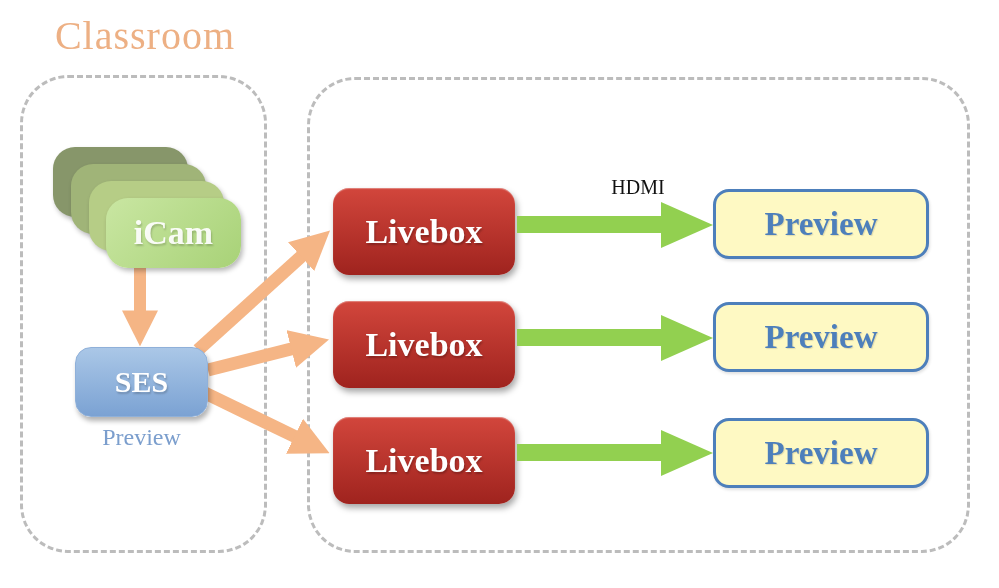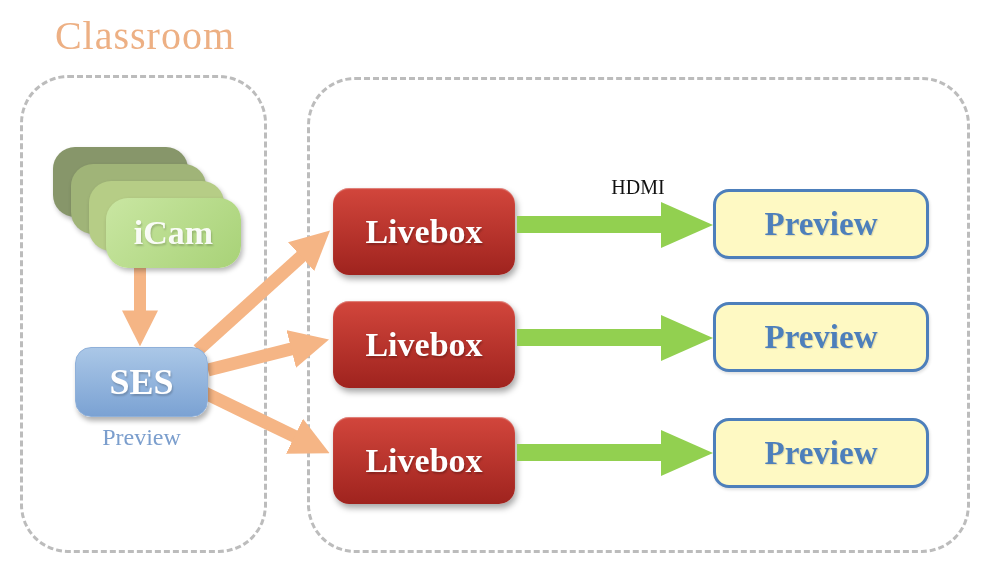--- a/index.html
+++ b/index.html
@@ -27,21 +27,21 @@
   .icam-3{left:89px;top:181px;background:#b6cd86;}
   .icam-4{left:106px;top:198px;background:linear-gradient(135deg,#c9e6a2,#a8d277);
     display:flex;align-items:center;justify-content:center;}
   .icam-label{font-size:34px;font-weight:700;color:rgba(255,255,255,0.93);
     text-shadow:1px 2px 2px rgba(0,0,0,0.18);}
   
   .ses-box{left:75px;top:347px;width:133px;height:70px;border-radius:16px;
     background:linear-gradient(#aac7e7,#7ba2d3);border:1px solid #8fb0d9;
     box-shadow:2px 4px 5px rgba(0,0,0,0.30);display:flex;align-items:center;
     justify-content:center;z-index:3;}
-  .ses-label{font-size:36px;font-weight:700;color:#ffffff;
+  .ses-label{font-size:30px;font-weight:700;color:#ffffff;
     text-shadow:1px 2px 2px rgba(0,0,0,0.20);}
   .ses-sublabel{left:55px;top:424px;width:173px;text-align:center;font-size:24px;
     color:#7b9ecd;z-index:3;}
   
   .arrows-svg{left:0;top:0;z-index:2;pointer-events:none;}
   
   .livebox{left:333px;width:182px;height:87px;border-radius:16px;
     background:linear-gradient(#d2463c,#9f231e);
     box-shadow:2px 4px 6px rgba(0,0,0,0.35), inset 0 1px 1px rgba(255,255,255,0.35);
     display:flex;align-items:center;justify-content:center;z-index:3;}

